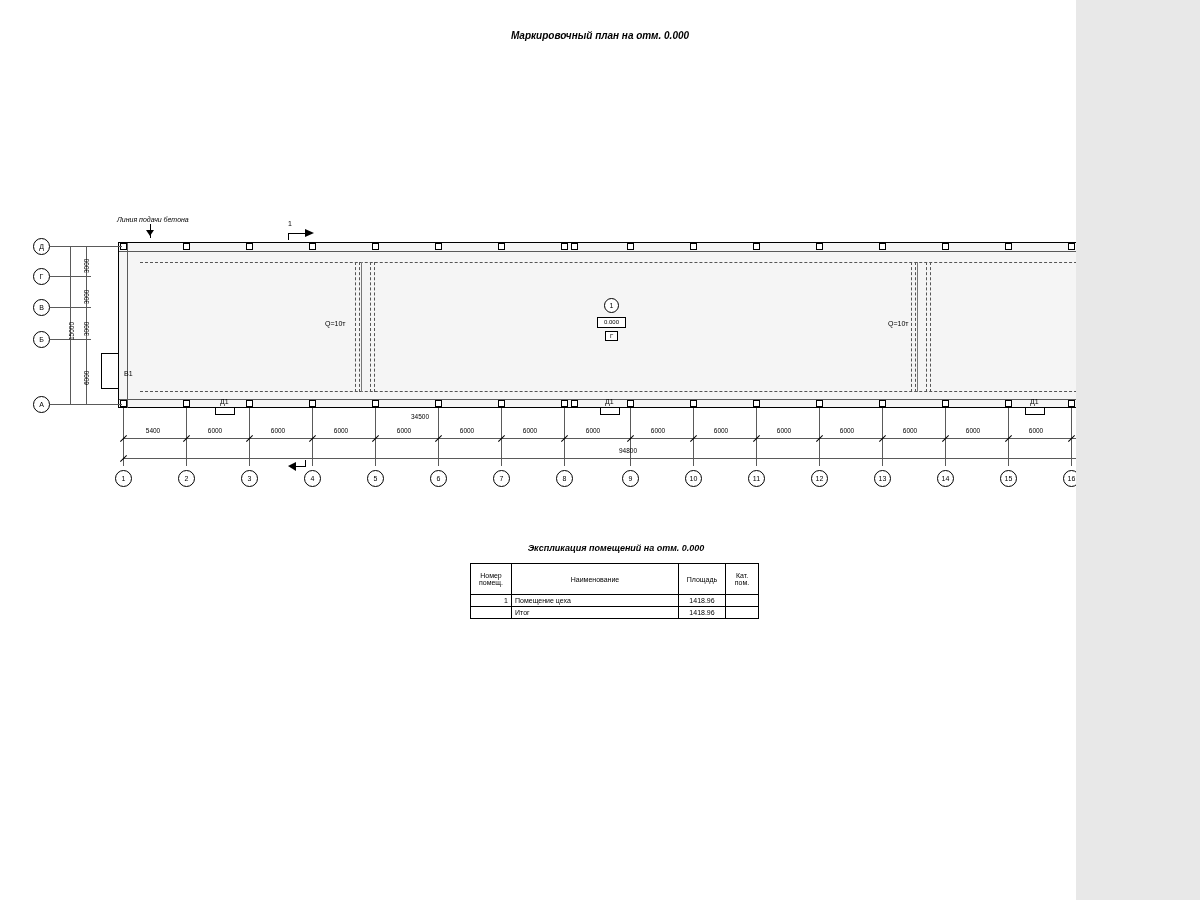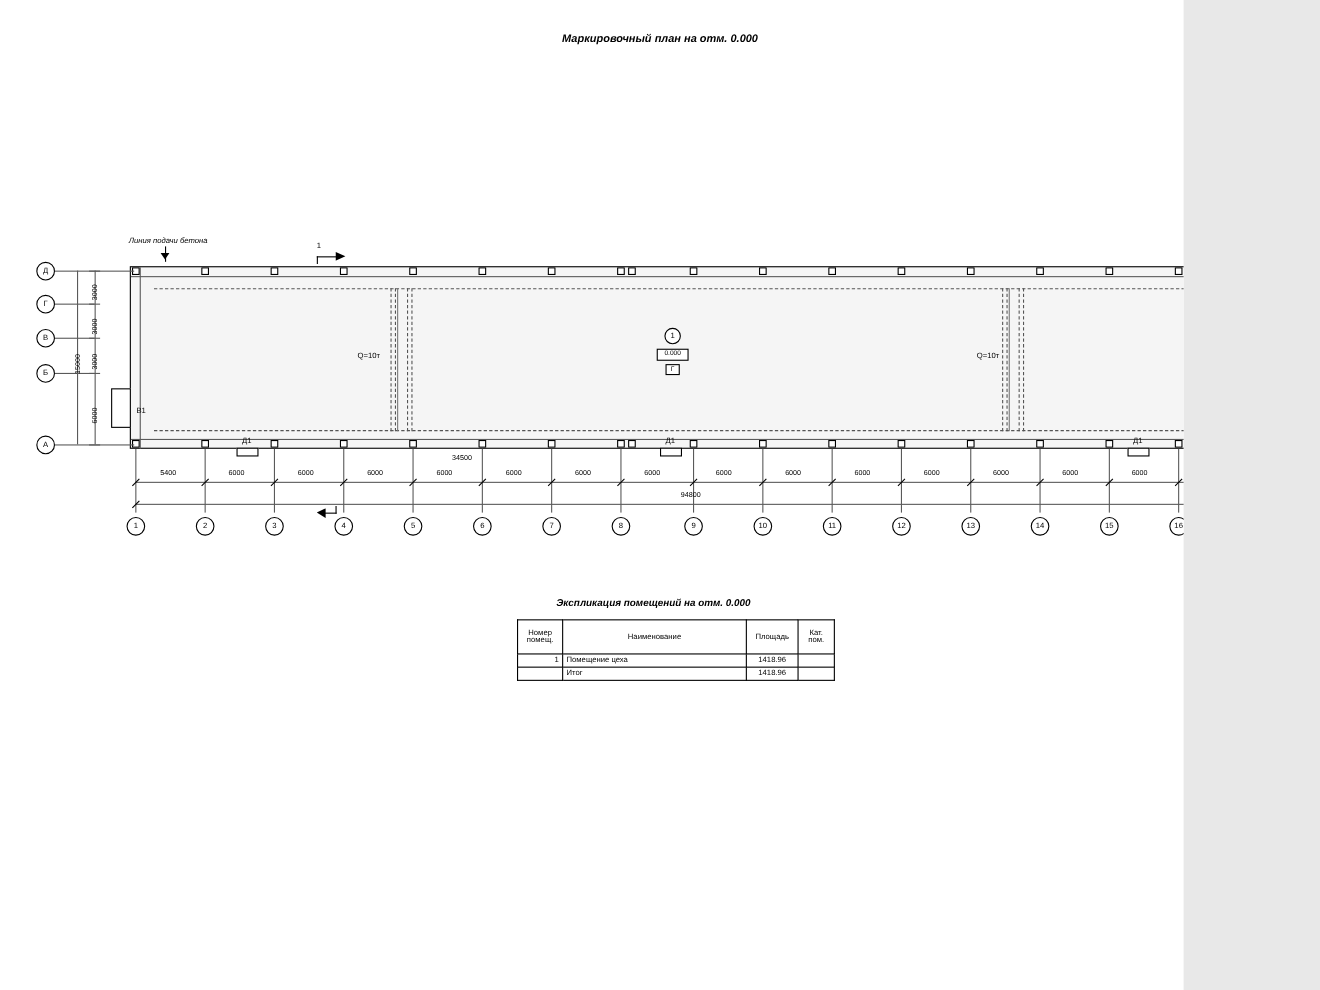--- a/index.html
+++ b/index.html
@@ -159,21 +159,21 @@
   table.expl th {
     text-align: center;
     height: 26px;
   }
   .c-num { width: 34px; text-align: right; }
   .c-name { width: 160px; text-align: left; padding-left: 5px;}
   .c-area { width: 40px; text-align: center; }
   .c-cat { width: 26px; text-align: center; }
   .tbl-title {
     position: absolute;
-    left: 458px;
+    left: 480px;
     top: 543px;
     width: 272px;
     text-align: center;
     font-size: 9px;
     font-style: italic;
     font-weight: bold;
     color: #000;
   }
   .arrowhead {
     position: absolute;

